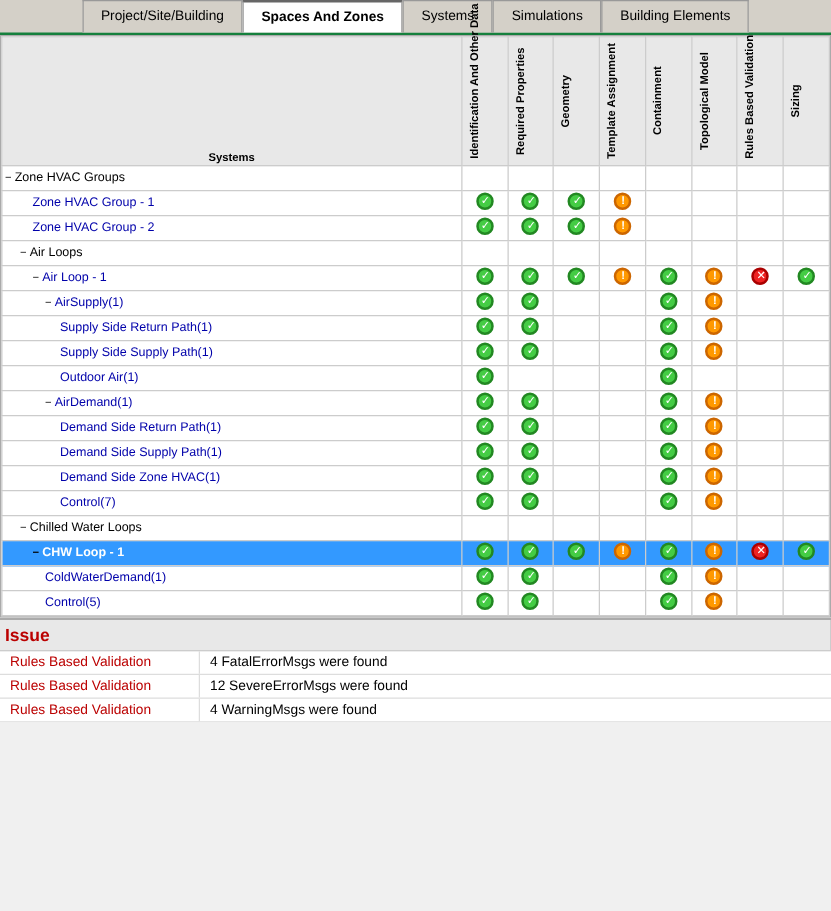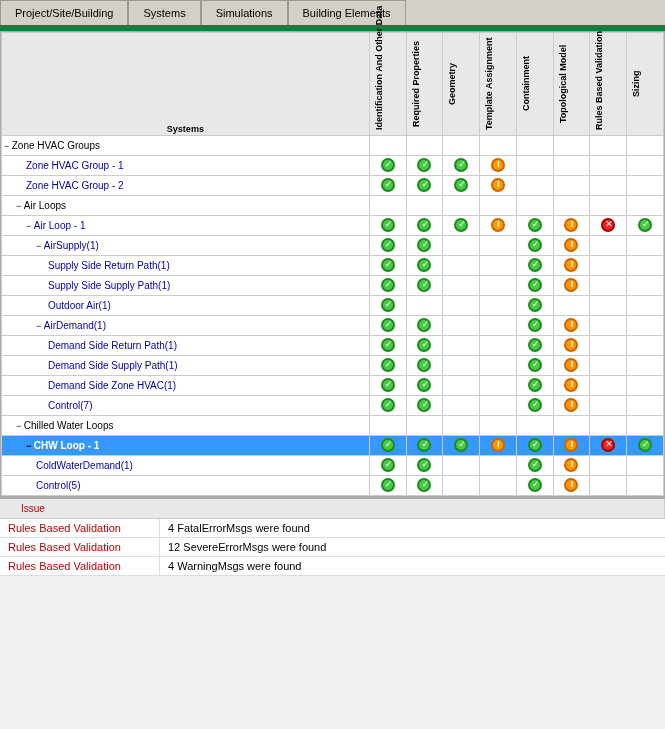--- a/index.html
+++ b/index.html
@@ -1,19 +1,19 @@
 <!DOCTYPE html>
 <html><head>
   <meta charset="utf-8">
   <style>
     * { box-sizing: border-box; margin: 0; padding: 0; }
     body { font-family: Arial, sans-serif; font-size: 11px; background: #f0f0f0; width: 665px; }
 
     
-    .tabs { display: flex; background: #d4d0c8; border-bottom: 6px solid #15803d; }
+    .tabs { display: flex; background: #d4d0c8; border-bottom: 2px solid #15803d; justify-content: center; }
     .tab {
       padding: 6px 14px;
       cursor: pointer;
       border: 1px solid #999;
       border-bottom: none;
       background: #d4d0c8;
       font-size: 11px;
       color: #000;
       white-space: nowrap;
     }
@@ -81,35 +81,36 @@
     .row-selected { background: #3399ff !important; }
     .row-selected td { background: #3399ff; color: #fff; }
     .row-selected td.col-systems { color: #fff; font-weight: bold; }
 
     
     .exp { color: #000; font-size: 9px; }
 
     
     .issues-panel { border-top: 2px solid #aaa; background: #fff; }
     .issues-header { display: flex; background: #e8e8e8; border-bottom: 1px solid #ccc; }
-    .issues-header div { padding: 4px 21px; font-weight: normal; font-size: 10px; color: #b00; }
+    .issues-header div { padding: 4px 4px; font-weight: bold; font-size: 14px; color: #b00; }
     .issues-header div:first-child { flex: 0 0 160px; border-right: 1px solid #ccc; }
     .issues-header div:last-child { flex: 1; }
     .issue-row { display: flex; border-bottom: 1px solid #ddd; }
     .issue-row div { padding: 3px 8px; font-size: 11px; }
     .issue-row div:first-child { flex: 0 0 160px; border-right: 1px solid #ddd; color: #b00; }
     .issue-row div:last-child { flex: 1; color: #000; }
   </style>
 </head>
 <body>
 
 <div>
 
   <div class="tabs" id="tab-bar">
       <div class="tab">Project/Site/Building</div>
+      <div class="tab active">Spaces And Zones</div>
       <div class="tab">Systems</div>
       <div class="tab">Simulations</div>
       <div class="tab">Building Elements</div>
     </div>
 
   <div class="main">
     <table class="grid-table">
       <thead>
         <tr>
           <th class="th-systems">

